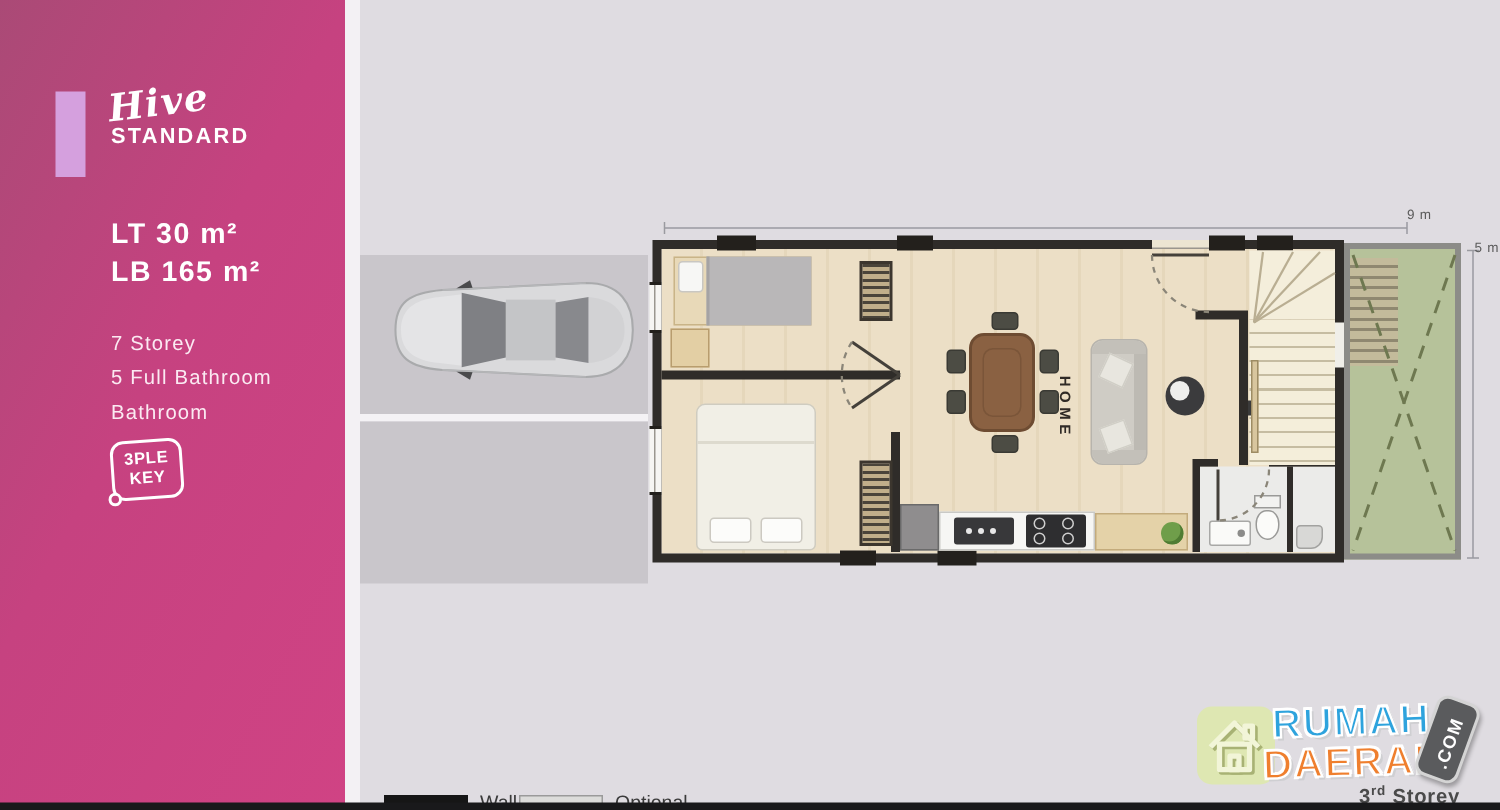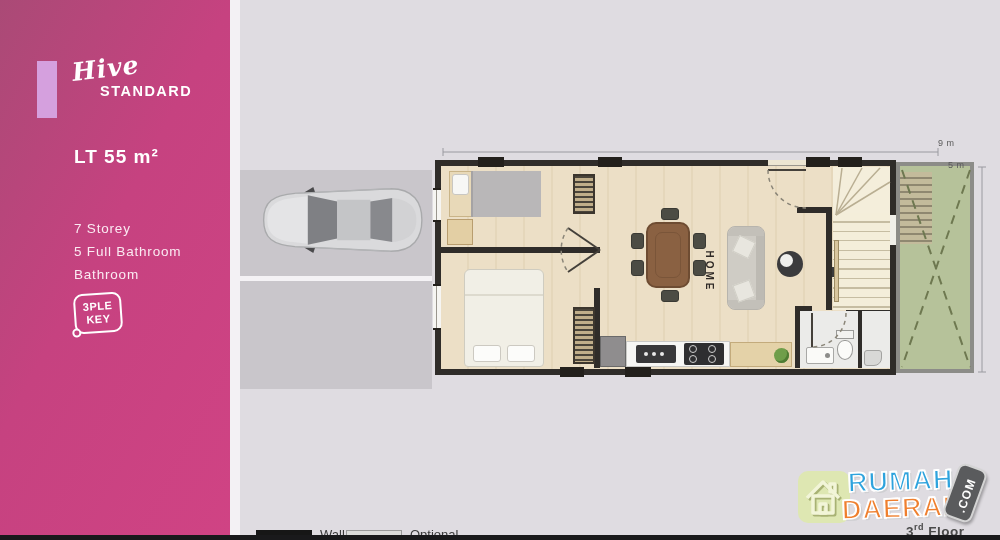--- a/index.html
+++ b/index.html
@@ -8,21 +8,21 @@
   #stage { position:relative; width:1000px; height:540px; overflow:hidden; background:#dfdce1; }
 
   
   .side-panel { position:absolute; left:0; top:0; width:230px; height:540px;
     background:linear-gradient(118deg,#aa4a76 0%,#c64280 45%,#d04384 100%); }
   .panel-gap { position:absolute; left:230px; top:0; width:10px; height:540px; background:#f3f1f4; }
   .lilac-bar { position:absolute; left:37px; top:61px; width:20px; height:57px; background:#d5a0de; }
   .brand-script { position:absolute; left:72px; top:54px; color:#fff;
     font-family:"DejaVu Serif", serif; font-style:italic; font-weight:bold; font-size:25px;
     transform:rotate(-7deg); letter-spacing:1px; }
-  .tier { position:absolute; left:74px; top:83px; color:#fff; font-weight:bold; font-size:14.5px; letter-spacing:1.5px;margin-left:26px; }
+  .tier { position:absolute; left:74px; top:83px; color:#fff; font-weight:bold; font-size:14.5px; letter-spacing:1.5px; }
   .size { position:absolute; left:74px; top:101px; color:#fff; font-weight:bold; font-size:19px; letter-spacing:1px; }
   .area1 { position:absolute; left:74px; top:146px; color:#fff; font-weight:bold; font-size:19px; letter-spacing:1px; }
   .area2 { position:absolute; left:74px; top:171px; color:#fff; font-weight:bold; font-size:19px; letter-spacing:1px; }
   .feat { position:absolute; left:74px; color:#fbeaf2; font-size:13.5px; letter-spacing:0.8px; }
   .feat.f0 { top:221px; } .feat.f1 { top:244px; } .feat.f2 { top:267px; }
   .key-badge { position:absolute; left:74px; top:293px; width:48px; height:40px;
     border:2px solid #fff; border-radius:9px; transform:rotate(-4deg); }
   .key-badge .ring { position:absolute; left:-5px; bottom:-5px; width:9px; height:9px;
     border:2px solid #fff; border-radius:50%; background:#c64280; }
   .key-badge .t { position:absolute; width:100%; text-align:center; color:#fff; font-weight:bold;
@@ -122,21 +122,21 @@
   
   .backyard { position:absolute; left:896px; top:162px; width:78px; height:211px;
     background:#b6c29a; border:4px solid #8c8c88; }
   .yard-steps { position:absolute; left:0; top:6px; width:32px; height:72px;
     background:repeating-linear-gradient(180deg,#c3bb9b 0 5px,#8f8870 5px 7px); }
 
   
   .plan-overlay { position:absolute; left:430px; top:135px; width:570px; height:255px; pointer-events:none; }
 
   .dim-w { position:absolute; left:938px; top:138px; font-size:9px; color:#5a5a5a; letter-spacing:0.5px; }
-  .dim-h { position:absolute; left:948px; top:160px; font-size:9px; color:#5a5a5a; letter-spacing:0.5px; }
+  .dim-h { position:absolute; left:983px; top:160px; font-size:9px; color:#5a5a5a; letter-spacing:0.5px; }
 
   
   .legend-wall-swatch { position:absolute; left:256px; top:530px; width:56px; height:12px; background:#161616; }
   .legend-wall-label { position:absolute; left:320px; top:527px; font-size:13px; color:#3a3a3a; }
   .legend-opt-swatch { position:absolute; left:346px; top:530px; width:56px; height:12px; background:#dcdcda; border:1px solid #9a9a9a; }
   .legend-opt-label { position:absolute; left:410px; top:527px; font-size:13px; color:#3a3a3a; }
   .floor-indicator { position:absolute; left:906px; top:522px; font-size:13.5px; color:#4a4a4a; font-weight:bold; letter-spacing:0.5px; }
   .floor-indicator sup { font-size:9px; }
 
   
@@ -156,21 +156,22 @@
 </style>
 </head>
 <body>
 
 <div id="stage">
 
   <div class="side-panel">
     <div class="lilac-bar"></div>
     <div class="brand-script">Hive</div>
     <div class="tier">STANDARD</div>
-    <div class="area1">LT 55 m²</div>
+    <div class="area1">LT 30 m²</div>
+    <div class="area2">LB 165 m²</div>
     <div class="feat f0">7 Storey</div>
     <div class="feat f1">5 Full Bathroom</div>
     <div class="feat f2">Bathroom</div>
     <div class="key-badge">
       <span class="t t1">3PLE</span>
       <span class="t t2">KEY</span>
       <span class="ring"></span>
     </div>
   </div>
   <div class="panel-gap"></div>
@@ -299,21 +300,21 @@
     <line x1="472" y1="35" x2="540" y2="232" stroke="#6e7850" stroke-width="2" stroke-dasharray="9 7"></line>
     <line x1="540" y1="35" x2="472" y2="232" stroke="#6e7850" stroke-width="2" stroke-dasharray="9 7"></line>
   </svg>
   <div class="dim-w">9 m</div>
   <div class="dim-h">5 m</div>
 
   <div class="legend-wall-swatch"></div>
   <div class="legend-wall-label">Wall</div>
   <div class="legend-opt-swatch"></div>
   <div class="legend-opt-label">Optional</div>
-  <div class="floor-indicator"><span>3</span><sup>rd</sup><span> Floor</span></div>
+  <div class="floor-indicator"><span>3</span><sup>rd</sup><span> Storey</span></div>
 
   <div class="brand-logo">
     <div class="house-badge">
       <svg width="52" height="52" viewBox="0 0 52 52">
         <g fill="none" stroke="#a8b274" stroke-width="4" stroke-linejoin="round" transform="translate(1.5,1.5)">
           <path d="M9 27 L25 11 L41 27"></path>
             <rect x="15" y="25" width="20" height="17"></rect>
           <rect x="32" y="13" width="5" height="8"></rect>
             <rect x="22" y="33" width="6" height="9"></rect>
         </g>

